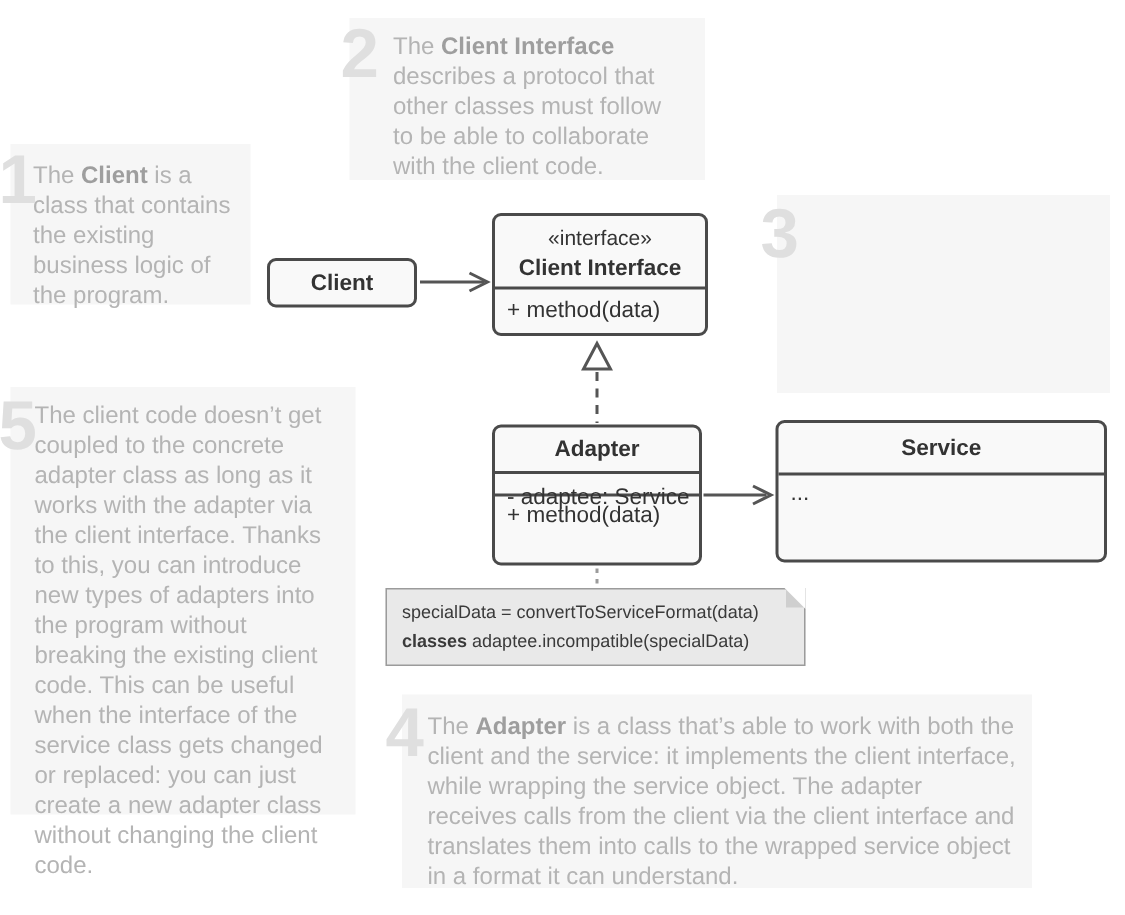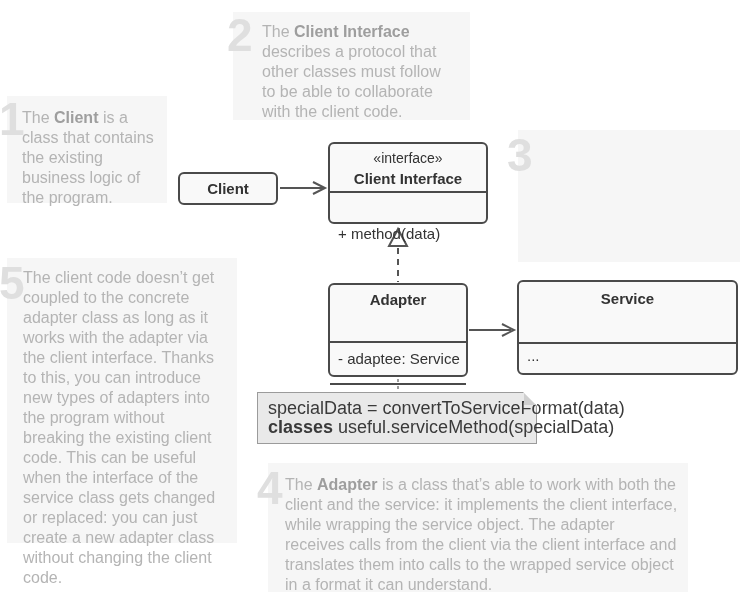--- a/index.html
+++ b/index.html
@@ -24,45 +24,45 @@
   .connectors .solid{stroke:var(--arrow);stroke-width:2;fill:none;}
   .connectors .head{stroke:var(--arrow);stroke-width:2;fill:none;stroke-linejoin:miter;}
   .connectors .dashed{stroke:var(--arrow);stroke-width:2;fill:none;stroke-dasharray:6 5;}
   .connectors .dashed-light{stroke:var(--note-border);stroke-width:2;fill:none;stroke-dasharray:3 4;}
   .connectors .tri{fill:#ffffff;stroke:var(--arrow);stroke-width:2;stroke-linejoin:miter;}
 
   
   .uml-box{position:absolute;background:var(--box-fill);border:2px solid var(--box-border);
            border-radius:6px;color:var(--uml-text);font-size:15px;}
   .uml-box .trow{font-weight:bold;text-align:center;}
-  .uml-box .member{border-top:2px solid var(--box-border);text-align:left;padding-left:8px;white-space:nowrap;margin-top:27px;}
+  .uml-box .member{border-top:2px solid var(--box-border);text-align:left;padding-left:8px;white-space:nowrap;}
 
   .box-client{left:178px;top:172px;width:100px;height:33px;}
   .box-client .trow{line-height:29px;font-size:15px;}
 
-  .box-ci{left:328px;top:142px;width:160px;height:82px;}
+  .box-ci{left:328px;top:142px;width:144px;height:82px;}
   .box-ci .header{height:49px;border-bottom:2px solid var(--box-border);text-align:center;padding-top:4px;}
   .box-ci .stereotype{font-size:14px;line-height:20px;}
   .box-ci .name{font-weight:bold;font-size:15px;line-height:21px;}
   .box-ci .member{border-top:none;height:29px;line-height:28px;}
 
   .box-adapter{left:328px;top:283px;width:140px;height:94px;}
   .box-adapter .trow{height:29px;line-height:29px;}
   .box-adapter .attr{height:15px;line-height:31px;}
   .box-adapter .meth{height:28px;line-height:26px;}
 
   .box-service{left:517px;top:280px;width:221px;height:95px;}
   .box-service .trow{height:33px;line-height:33px;}
   .box-service .dots{height:30px;line-height:24px;}
   .box-service .meth{height:28px;line-height:26px;}
 
   
   .note{position:absolute;left:257px;top:392px;width:280px;height:52px;
         background:var(--note-bg);border:1px solid var(--note-border);
-        color:#3a3a3a;font-size:18px;line-height:19px;padding:6px 10px;white-space:nowrap;}
+        color:#3a3a3a;font-size:12px;line-height:19px;padding:6px 10px;white-space:nowrap;}
   .note .fold-cover{position:absolute;top:-1px;right:-1px;width:0;height:0;
         border-top:14px solid #ffffff;border-left:14px solid transparent;}
   .note .fold-flap{position:absolute;top:0px;right:0px;width:0;height:0;
         border-bottom:12px solid #cfcfcf;border-right:12px solid transparent;}
 
   
   .callout{position:absolute;background:var(--callout-bg);}
   .callout .num{position:absolute;font-size:46px;font-weight:bold;line-height:1;color:var(--callout-num);}
   .callout .text{color:var(--callout-text);font-size:16px;line-height:20px;}
   .callout .text b{color:var(--callout-bold);font-weight:bold;}
@@ -122,21 +122,21 @@
 
   <div class="uml-box box-service">
     <div class="trow">Service</div>
     <div class="member dots">...</div>
   </div>
 
   <div class="note">
     <span class="fold-cover"></span>
     <span class="fold-flap"></span>
     <div class="code-line">specialData = convertToServiceFormat(data)</div>
-    <div class="code-line"><b>classes</b><span> useful.serviceMethod(specialData)</span></div>
+    <div class="code-line"><b>classes</b><span> adaptee.incompatible(specialData)</span></div>
   </div>
 
   <div class="callout c1">
     <span class="num">1</span>
     <p class="text"><span>The </span><b>Client</b><span> is a class that contains the existing business logic of the program.</span></p>
   </div>
 
   <div class="callout c2">
     <span class="num">2</span>
     <p class="text"><span>The </span><b>Client Interface</b><span> describes a protocol that other classes must follow to be able to collaborate with the client code.</span></p>

